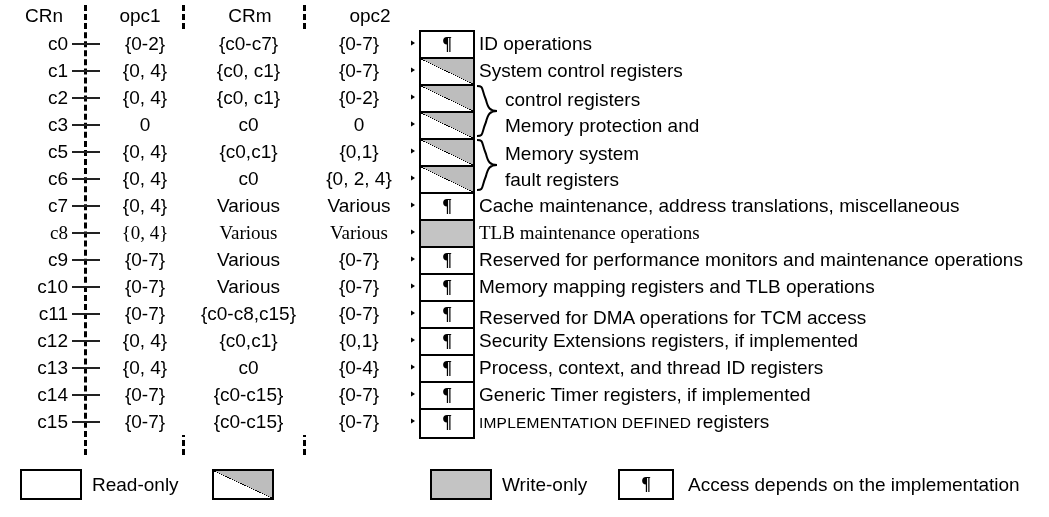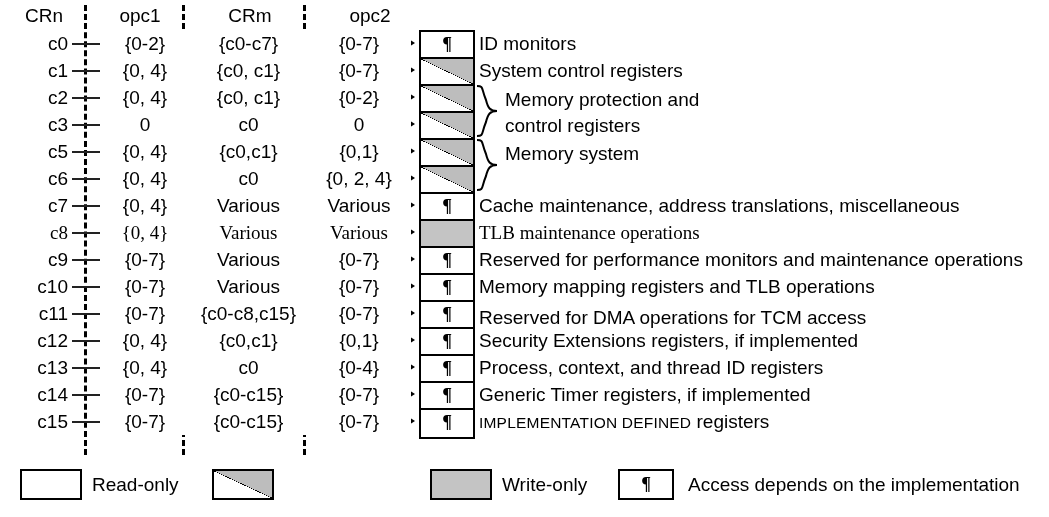--- a/index.html
+++ b/index.html
@@ -363,50 +363,51 @@
       </div>
       <div class="abox ro">
         <span class="glyph">¶</span>
       </div>
       <div class="abox ro">
         <span class="glyph">¶</span>
       </div>
     </div>
 
   <div id="desc-container">
-      <div class="desc" style="top: 30px;">ID monitors</div>
+      <div class="desc" style="top: 30px;">ID operations</div>
       <div class="desc" style="top: 57px;">System control registers</div>
       <div class="desc" style="top: 192px;">Cache maintenance, address translations, miscellaneous</div>
       <div class="desc" style="top: 219px; font-family: Liberation Serif, serif;">TLB maintenance operations</div>
       <div class="desc" style="top: 246px;">Reserved for performance monitors and maintenance operations</div>
       <div class="desc" style="top: 273px;">Memory mapping registers and TLB operations</div>
       <div class="desc" style="top: 304px;">Reserved for DMA operations for TCM access</div>
       <div class="desc" style="top: 327px; text-align: right;">Security Extensions registers, if implemented</div>
       <div class="desc" style="top: 354px;">Process, context, and thread ID registers</div>
       <div class="desc" style="top: 381px;">Generic Timer registers, if implemented</div>
       <div class="desc" style="top: 408px;"><span class="sc-small">IMPLEMENTATION DEFINED</span><span> registers</span></div>
     </div>
 
   <div class="brace" style="top:84px;">
     <svg width="22" height="54" viewBox="0 0 22 54" aria-hidden="true">
       <path d="M0 2 C7 2 4 4 9 16 C11 24 13 27 20 27 C13 27 11 30 9 38 C4 50 7 52 0 52" fill="none" stroke="#000" stroke-width="2"></path>
     </svg>
   </div>
   <div class="group-label" style="top:87px;">
+    <div>control registers</div>
     <div>Memory protection and</div>
-    <div>control registers</div>
   </div>
 
   <div class="brace" style="top:138px;">
     <svg width="22" height="54" viewBox="0 0 22 54" aria-hidden="true">
       <path d="M0 2 C7 2 4 4 9 16 C11 24 13 27 20 27 C13 27 11 30 9 38 C4 50 7 52 0 52" fill="none" stroke="#000" stroke-width="2"></path>
     </svg>
   </div>
   <div class="group-label" style="top:141px;">
     <div>Memory system</div>
+    <div>fault registers</div>
   </div>
 
   <div id="legend">
       <div class="swatch ro" style="left: 20px;"></div>
       <div class="lg-label" style="left: 92px;">Read-only</div>
       <div class="swatch rw" style="left: 212px;"></div>
       <div class="swatch wo" style="left: 430px;"></div>
       <div class="lg-label" style="left: 502px;">Write-only</div>
       <div class="swatch pil" style="left: 618px;">
         <span class="glyph">¶</span>

